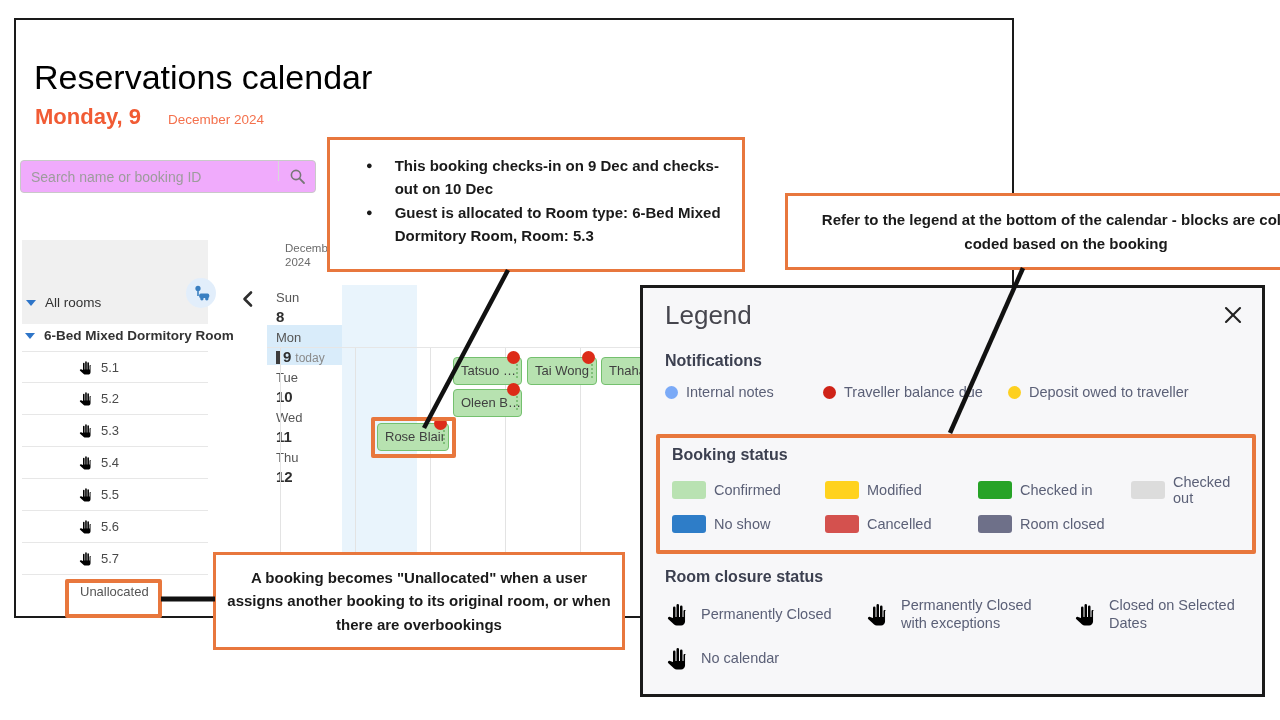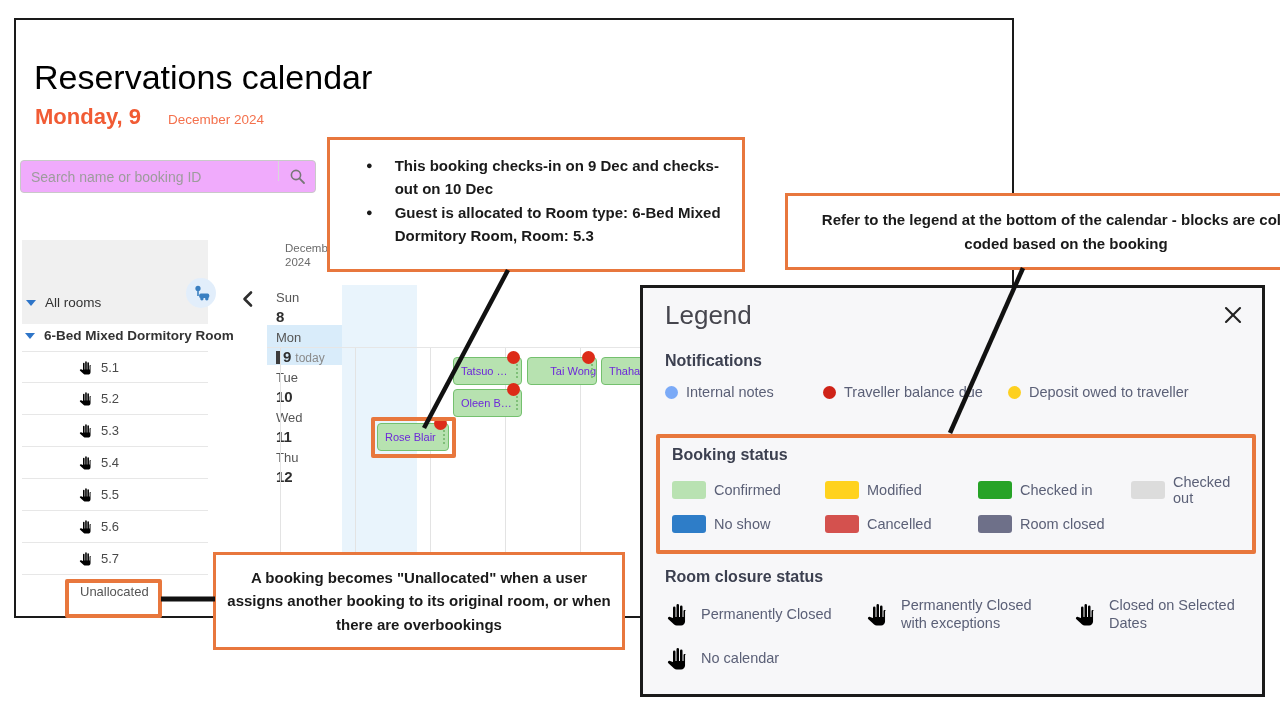--- a/index.html
+++ b/index.html
@@ -36,21 +36,21 @@
   .vline { position:absolute; top:0; bottom:0; width:1px; background:#e3e3e3; }
   #today-col { position:absolute; left:326px; top:265px; width:75px; height:335px; background:#e9f4fc; }
   #day-header { position:absolute; left:251px; top:265px; height:62px; display:flex;flex-direction:column; }
   .day-cell { width:75px; padding:5px 0 0 9px; font-size:13px; color:#555; }
   .day-cell .num { display:block; font-size:15px; font-weight:bold; color:#2e2e2e; margin-top:3px; }
   .day-cell.today { background:#d9ecfa; }
   .today-bar { display:inline-block; width:4px; height:13px; background:#3c3c3c; margin-right:3px; vertical-align:-2px; }
   .today-word { font-size:12px; font-weight:normal; color:#8a8a8a; margin-left:4px; }
 
   
-  .booking { position:absolute; height:28px; background:#b7e2b0; border:1px solid #74c06e; border-radius:4px; font-size:11px; color:#6d28d9; line-height:26px; padding-left:7px; white-space:nowrap; overflow:hidden; cursor:pointer; z-index:2; }
+  .booking { position:absolute; height:28px; background:#b7e2b0; border:1px solid #74c06e; border-radius:4px; font-size:13px; color:#404040; line-height:26px; padding-left:7px; white-space:nowrap; overflow:hidden; cursor:pointer; z-index:2; }
   .booking::after { content:""; position:absolute; right:2px; top:5px; bottom:5px; width:4px; background-image:radial-gradient(circle,#7fbf78 1px,transparent 1.3px); background-size:4px 4px; }
   .bdot { position:absolute; width:13px; height:13px; border-radius:50%; background:#dd2b18; z-index:3; }
 
   
   .hl-box { position:absolute; border:4px solid #e8773d; border-radius:2px; z-index:3; background:transparent; pointer-events:none; }
 
   
   #legend { position:absolute; left:640px; top:285px; width:625px; height:412px; background:#f7f7f9; border:3px solid #1a1a1a; z-index:4; }
   #legend-title { position:absolute; left:22px; top:12px; font-size:26px; color:#46464e; }
   #legend-close { position:absolute; right:18px; top:16px; background:none; border:none; cursor:pointer; }
@@ -207,21 +207,21 @@
     <div class="vline" style="left:13px"></div>
     <div class="vline" style="left:88px"></div>
     <div class="vline" style="left:163px"></div>
     <div class="vline" style="left:238px"></div>
     <div class="vline" style="left:313px"></div>
     <div class="vline" style="left:388px"></div>
   </div>
 
   <div class="booking" style="left:437px; top:337px; width:69px;">Tatsuo …</div>
   <div class="bdot" style="left:491px; top:331px;"></div>
-  <div class="booking" style="left:511px; top:337px; width:70px;text-align:right;">Tai Wong</div>
+  <div class="booking" style="left:511px; top:337px; width:70px;">Tai Wong</div>
   <div class="bdot" style="left:566px; top:331px;"></div>
   <div class="booking" style="left:585px; top:337px; width:58px;">Thaha</div>
   <div class="bdot" style="left:630px; top:331px;"></div>
   <div class="booking" style="left:437px; top:369px; width:69px;">Oleen B…</div>
   <div class="bdot" style="left:491px; top:363px;"></div>
   <div class="booking" style="left:361px; top:403px; width:72px;">Rose Blair</div>
   <div class="bdot" style="left:418px; top:397px;"></div>
 </div>
 
 <div class="hl-box" style="left:371px; top:417px; width:85px; height:41px;"></div>

